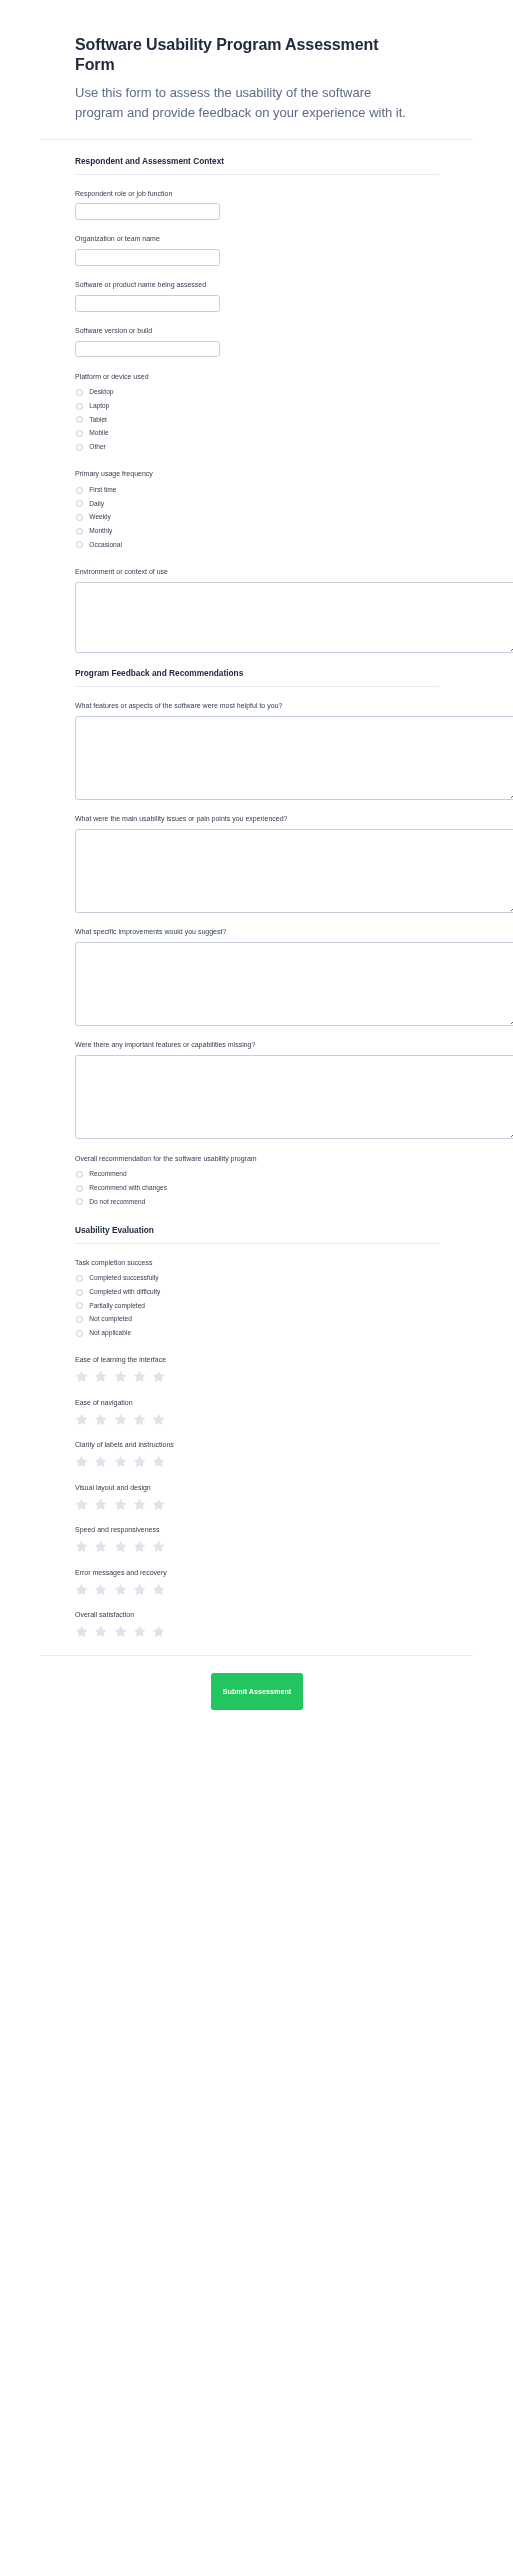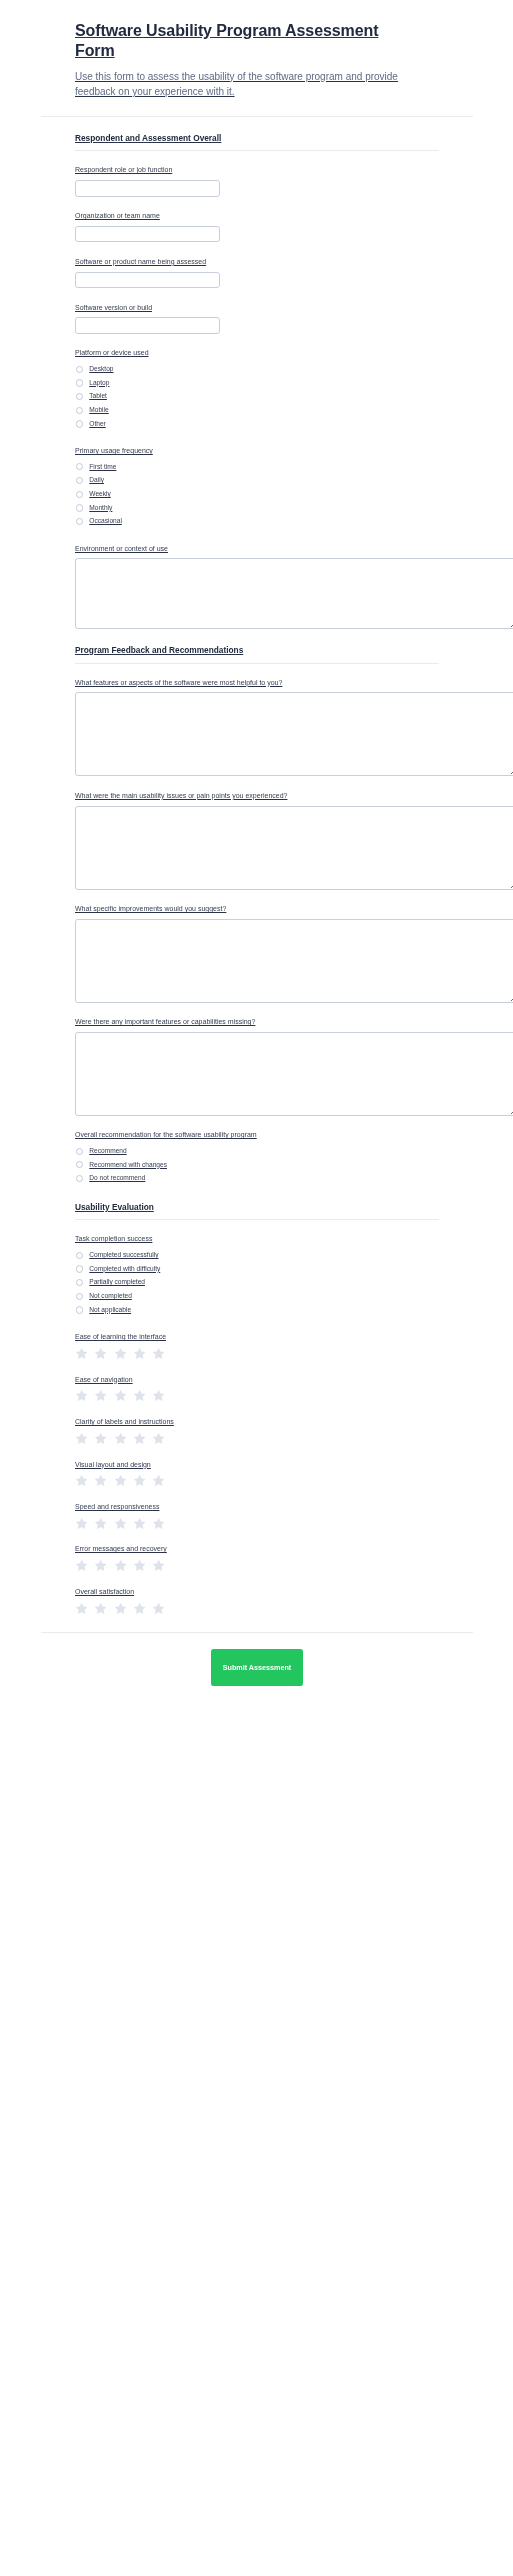--- a/index.html
+++ b/index.html
@@ -4,35 +4,35 @@
 <style>
   * { box-sizing: border-box; }
   html, body { margin:0; padding:0; }
   body {
     width:514px;
     background:#ffffff;
     font-family:"Liberation Sans", sans-serif;
     color:#2b3245;
     -webkit-font-smoothing:antialiased;
   }
-  .page { width:432px; margin:2px auto; background:#fff;text-decoration:underline; }
+  .page { width:432px; margin:16px auto; background:#fff; }
 
   
   .form-header { padding:19px 34px 16.6px 34px; border-bottom:0.6px solid #e8eaf0; }
   .form-title {
     font-size:16px;
     line-height:1.28;
     font-weight:bold;
     color:#212a3e;
     margin:0 0 6.6px 0;
     letter-spacing:-0.1px;
     max-width:332px;
   }
   .form-subtitle {
-    font-size:10px;
+    font-size:13px;
     line-height:1.55;
     color:#5d6b85;
     margin:0;
     max-width:348px;
   }
 
   
   .section { padding:0 34px; }
   .section-head { padding:15.5px 0 0 0; }
   .section-title {
@@ -135,21 +135,21 @@
 <div class="page">
 
   <header class="form-header">
     <h1 class="form-title">Software Usability Program Assessment Form</h1>
     <p class="form-subtitle">Use this form to assess the usability of the software program and provide feedback on your experience with it.</p>
   </header>
 
   <form id="form-body">
       <section class="section">
         <div class="section-head">
-          <h2 class="section-title">Respondent and Assessment Overall</h2>
+          <h2 class="section-title">Respondent and Assessment Context</h2>
           <div class="section-rule"></div>
         </div>
         <div class="field">
           <div class="field-label">Respondent role or job function</div>
           <input type="text" class="text-input" placeholder="" style="">
         </div>
         <div class="field">
           <div class="field-label">Organization or team name</div>
           <input type="text" class="text-input" placeholder="" style="">
         </div>

